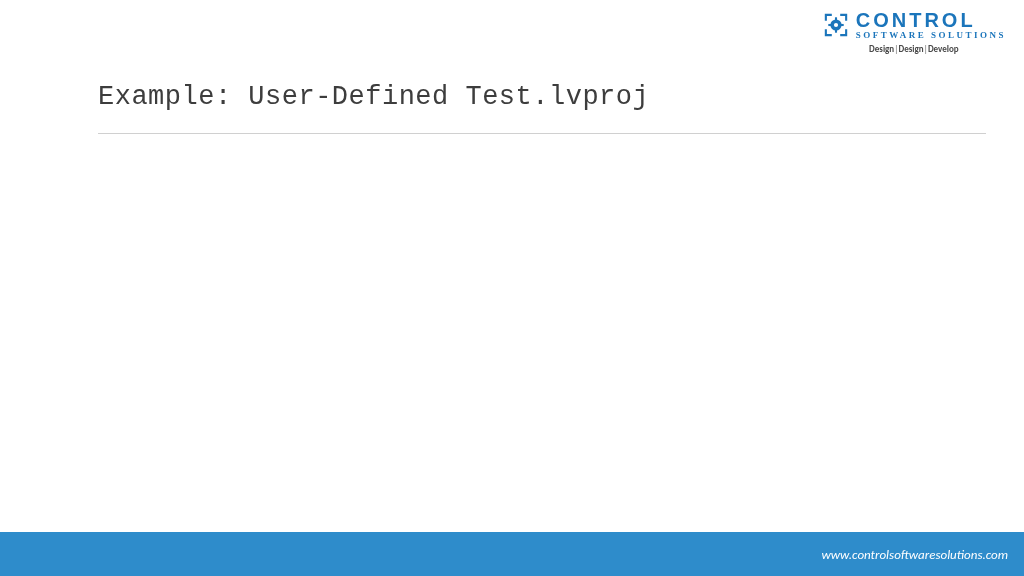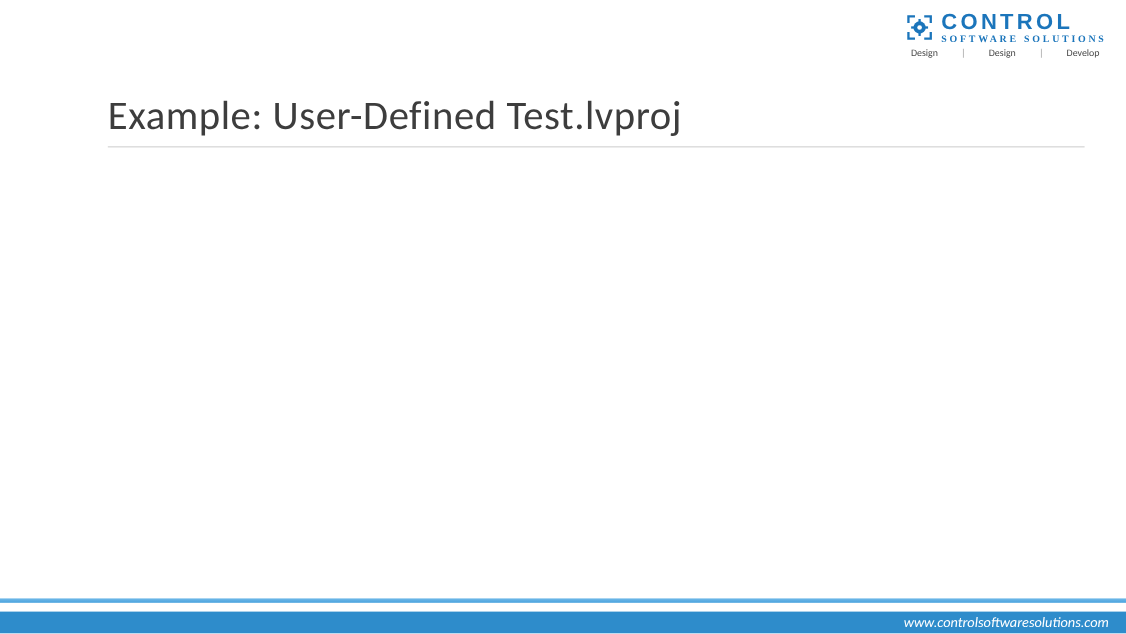--- a/index.html
+++ b/index.html
@@ -47,53 +47,54 @@
     .logo-subtitle {
       color: #1b75bb;
       font-weight: 700;
       font-size: 9px;
       letter-spacing: 2.5px;
       margin-top: 1px;
       font-family: Liberation Serif, serif;
     }
     .logo-tagline-row {
       display: flex;
-      gap: 21px;
+      gap: 0;
       color: #4a4a4a;
-      font-weight: 400;
+      font-weight: 700;
       font-size: 9px;
       margin-top: 3px;
     }
     .tagline-sep {
       color: #999;
     }
     .slide-title {
       position: absolute;
       top: 82px;
       left: 98px;
       right: 38px;
-      font-size: 37px;
+      font-size: 27px;
       font-weight: 300;
       color: #3d3d3d;
       letter-spacing: 0.5px;
+      font-family: Liberation Mono, monospace;
     }
     .title-underline {
       position: absolute;
       top: 133px;
       left: 98px;
       right: 38px;
       height: 1px;
       background: #d0d0d0;
     }
     .footer-bar {
       position: absolute;
       bottom: 0;
       left: 0;
       right: 0;
-      height: 20px;
+      height: 44px;
       background: #2e8ccb;
       display: flex;
       align-items: center;
       justify-content: flex-end;
       padding-right: 16px;
     }
     .footer-top-stripe {
       position: absolute;
       bottom: 28px;
       left: 0;

